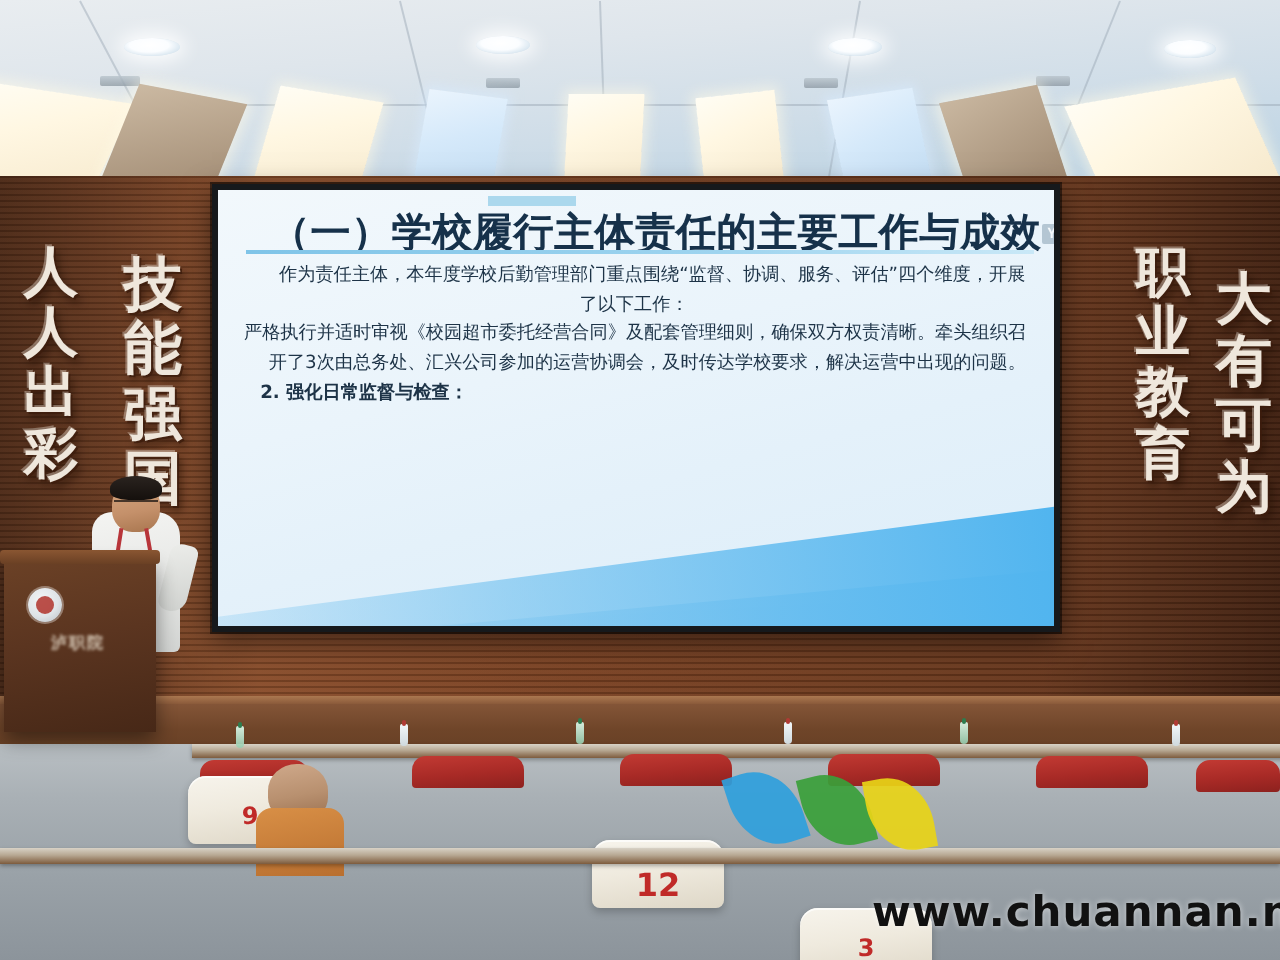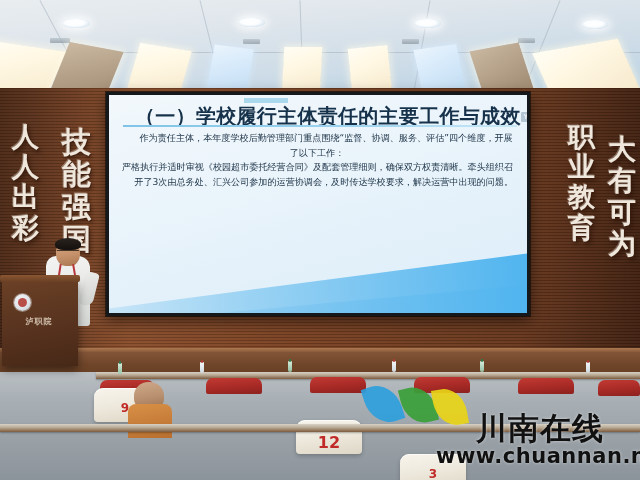--- a/index.html
+++ b/index.html
@@ -386,20 +386,21 @@
           <span>X</span>
           <span>8</span>
           <span>Y</span>
         </div>
       </div>
       <div class="title-rule"></div>
 
       <div class="slide-body">
         <p class="p-ind">作为责任主体，本年度学校后勤管理部门重点围绕“监督、协调、服务、评估”四个维度，开展了以下工作：</p>
         <p class="p-flat">严格执行并适时审视《校园超市委托经营合同》及配套管理细则，确保双方权责清晰。牵头组织召开了3次由总务处、汇兴公司参加的运营协调会，及时传达学校要求，解决运营中出现的问题。</p>
+        <p class="p-bold">2. 强化日常监督与检查：</p>
       </div>
     </div>
   </div>
 
   <div class="stage"></div>
   <div class="stage-edge"></div>
   <div class="floor"></div>
 
   <div class="speaker-body"></div>
   <div class="speaker-arm"></div>
@@ -452,17 +453,16 @@
   <div class="bottle" style="left:480px; top:361px;"></div>
   <div class="bottle w" style="left:586px; top:362px;"></div>
 
   <div class="desk-rail" style="left:0; top:424px; width:640px; height:8px;"></div>
 
   <div class="watermark">
     <div class="leaf" style="left:-66px; top:-8px; width:34px; height:40px; background:#2f9fdc; transform:rotate(-18deg);"></div>
     <div class="leaf" style="left:-30px; top:-6px; width:33px; height:38px; background:#3aa03a; transform:rotate(-14deg);"></div>
     <div class="leaf" style="left:2px;   top:-4px; width:32px; height:38px; background:#e8d417; transform:rotate(-10deg);"></div>
 
-    <div class="wm-cn">川南在线</div>
     <div class="wm-url">www.chuannan.net</div>
   </div>
 
 </div>
 
 </body></html>

